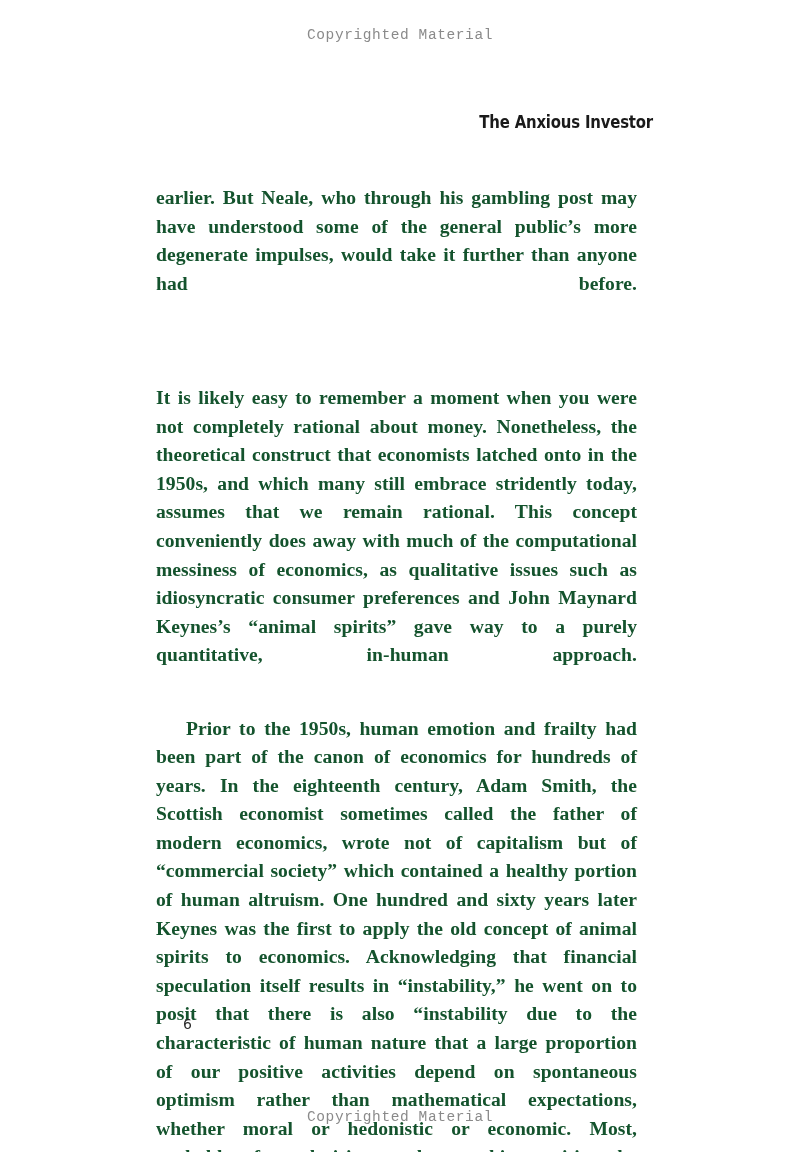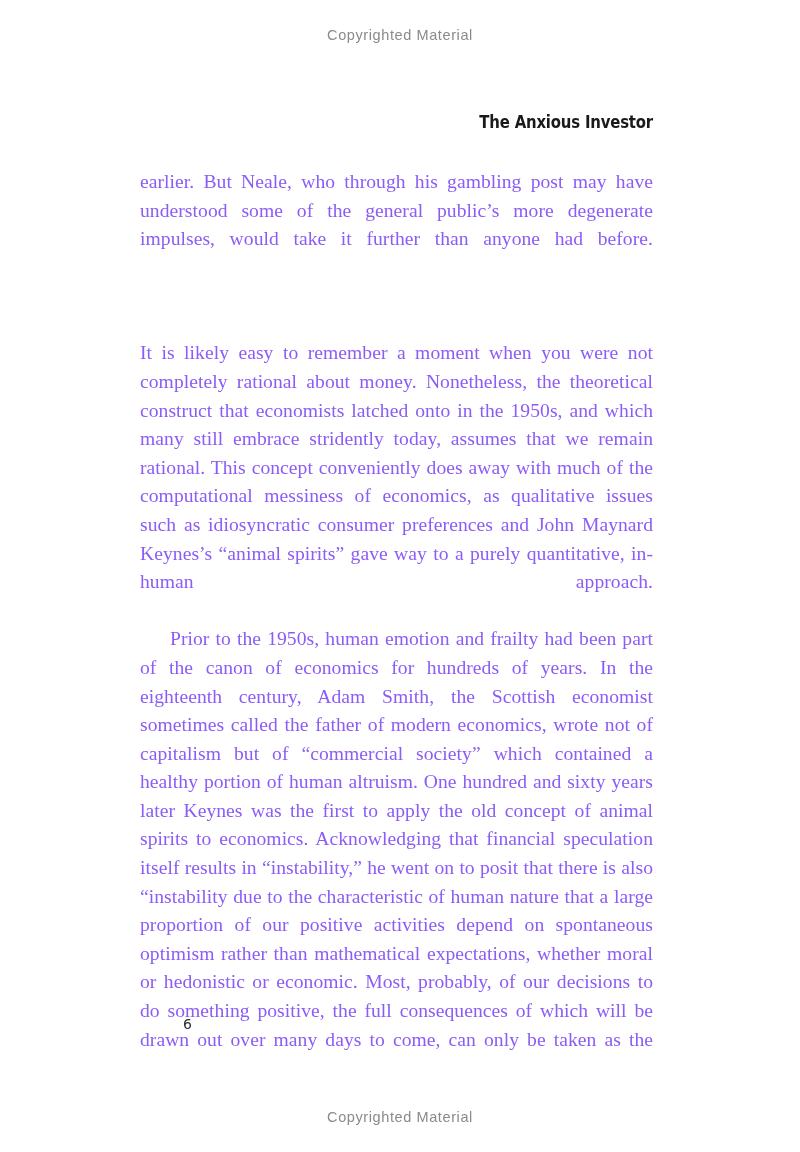--- a/index.html
+++ b/index.html
@@ -16,21 +16,21 @@
     overflow: hidden;
     font-family: "Liberation Serif", "DejaVu Serif", serif;
   }
 
   
   .watermark {
     position: absolute;
     left: 0;
     width: 800px;
     text-align: center;
-    font-family: Liberation Sans, sans-serif;
+    font-family: Liberation Mono, monospace;
     font-size: 14.5px;
     letter-spacing: 0.6px;
     color: #8a8a8a;
     font-weight: 400;
     white-space: nowrap;
   }
   .watermark-top    { top: 27px; }
   .watermark-bottom { top: 1109px; }
 
   
@@ -52,30 +52,31 @@
 
   
   .text-column {
     position: absolute;
     left: 140px;
     top: 168px;
     width: 513px;
   }
 
   .para {
-    margin: 0;
+    margin: 16px;
     font-size: 19.6px;
     line-height: 28.6px;
-    color: #8b5cf6;
+    color: #14532d;
     text-align: justify;
     text-justify: inter-word;
     hyphens: none;
     -webkit-hyphens: none;
     letter-spacing: 0.05px;
     word-spacing: 0.2px;
+    font-weight: bold;
   }
 
   
   .para::after {
     content: "";
     display: inline-block;
     width: 100%;
   }
 
   .para.gap-above {

